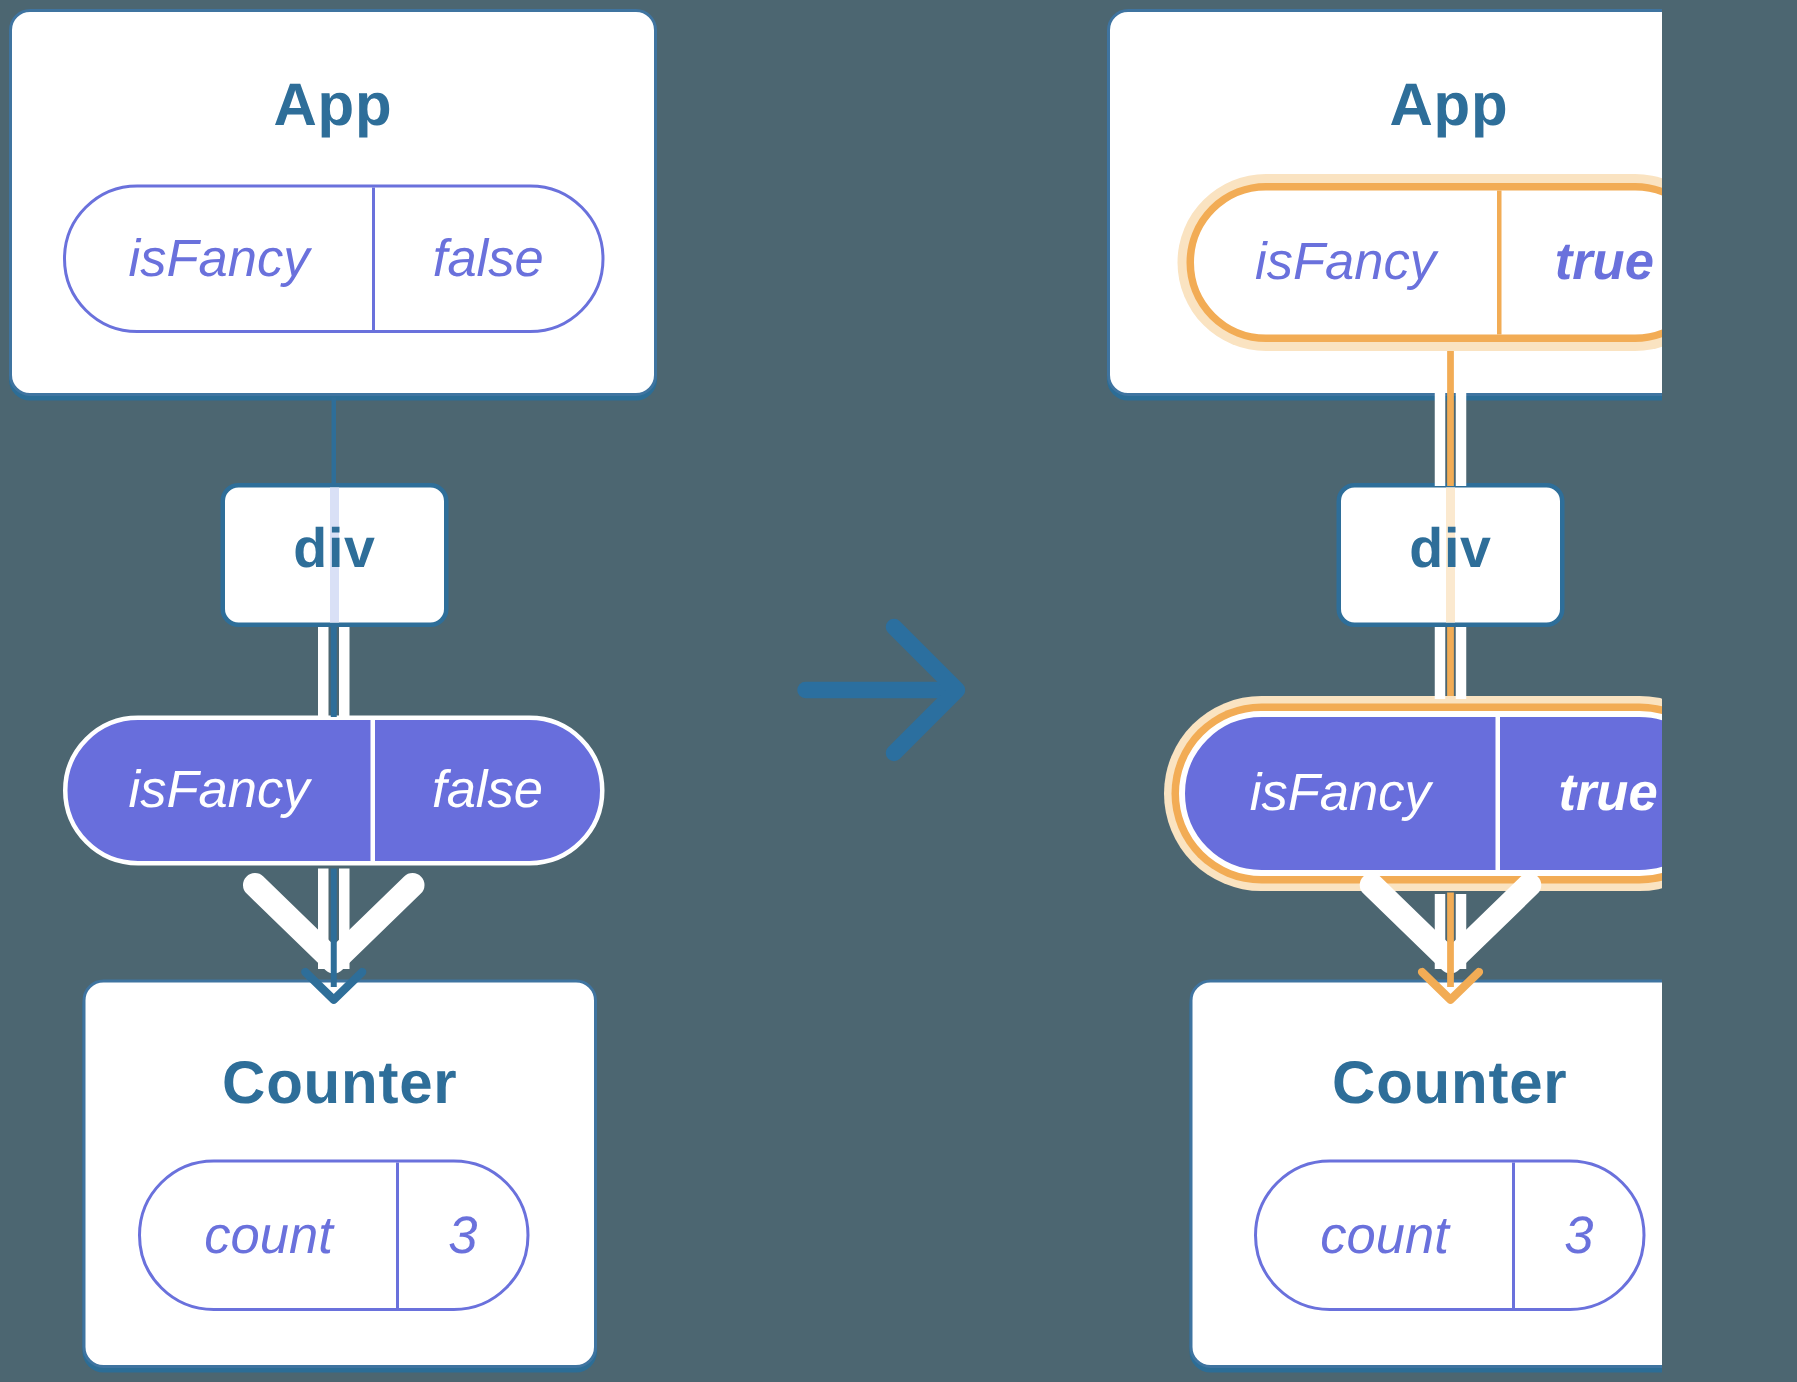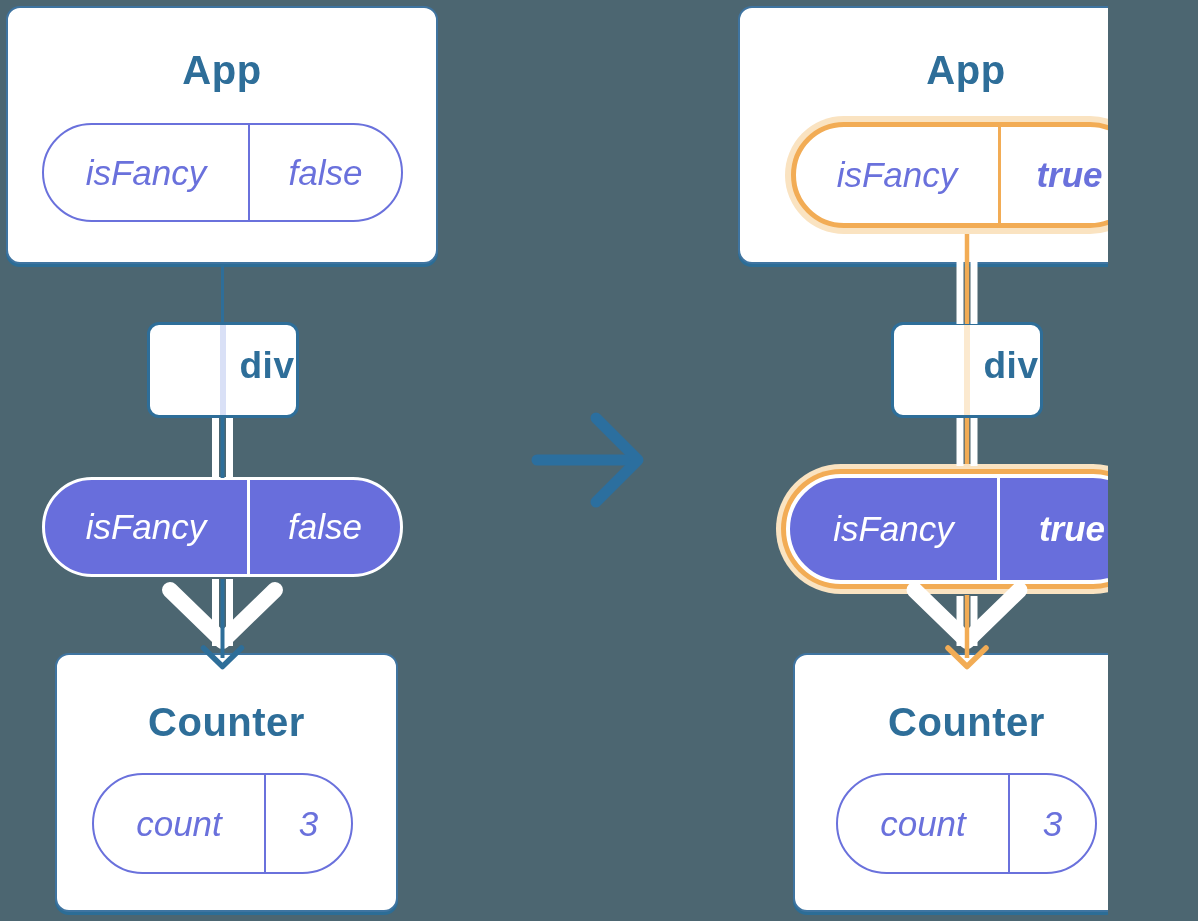--- a/index.html
+++ b/index.html
@@ -18,21 +18,21 @@
     position:absolute;background:#ffffff;
     border:3px solid #2E6E99;border-radius:12px;
     z-index:1;box-sizing:border-box;
   }
   .inner-line{position:absolute;z-index:2;}
   .box-title{
     position:absolute;z-index:3;text-align:center;
     color:#2E6E99;font-weight:600;letter-spacing:.5px;
   }
   .title-lg{font-size:40px;}
-  .title-md{font-size:37px;margin-left:44px;}
+  .title-md{font-size:37px;}
   .pill{
     position:absolute;display:flex;z-index:4;box-sizing:border-box;
     font-size:35px;align-items:stretch;
   }
   .seg{display:flex;align-items:center;justify-content:center;box-sizing:border-box;font-style:italic;}
   .pill-purple-outline{
     background:#ffffff;border:2.5px solid #6A71DC;border-radius:60px;color:#6A71DC;
   }
   .pill-purple-outline .seg-a{border-right:2.5px solid #6A71DC;}
   .pill-solid{

